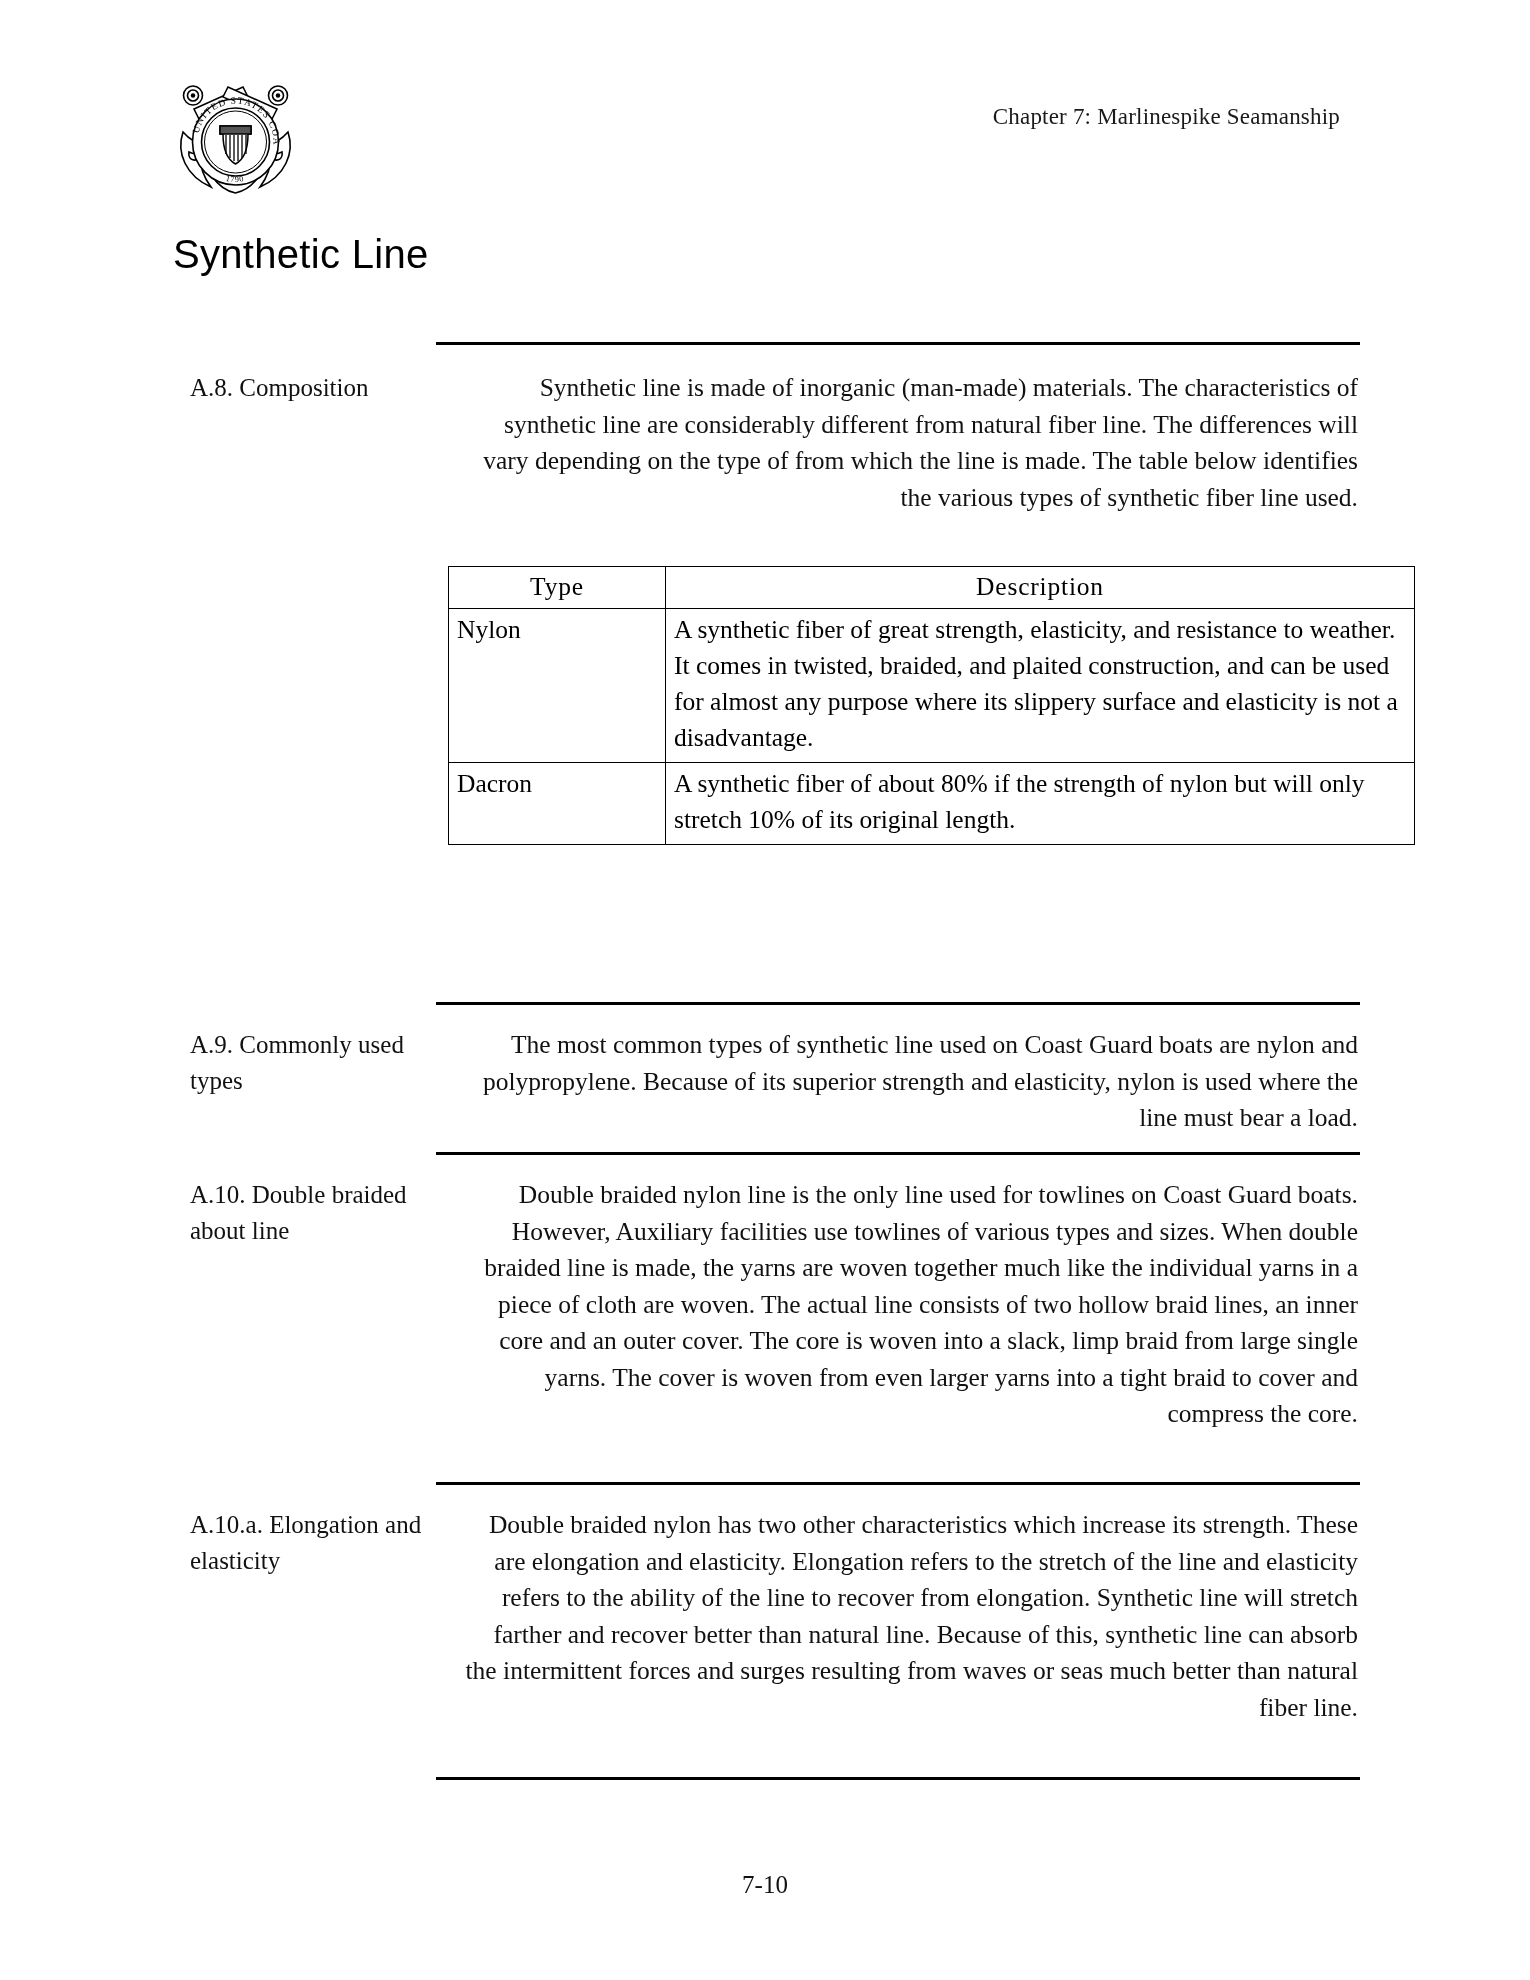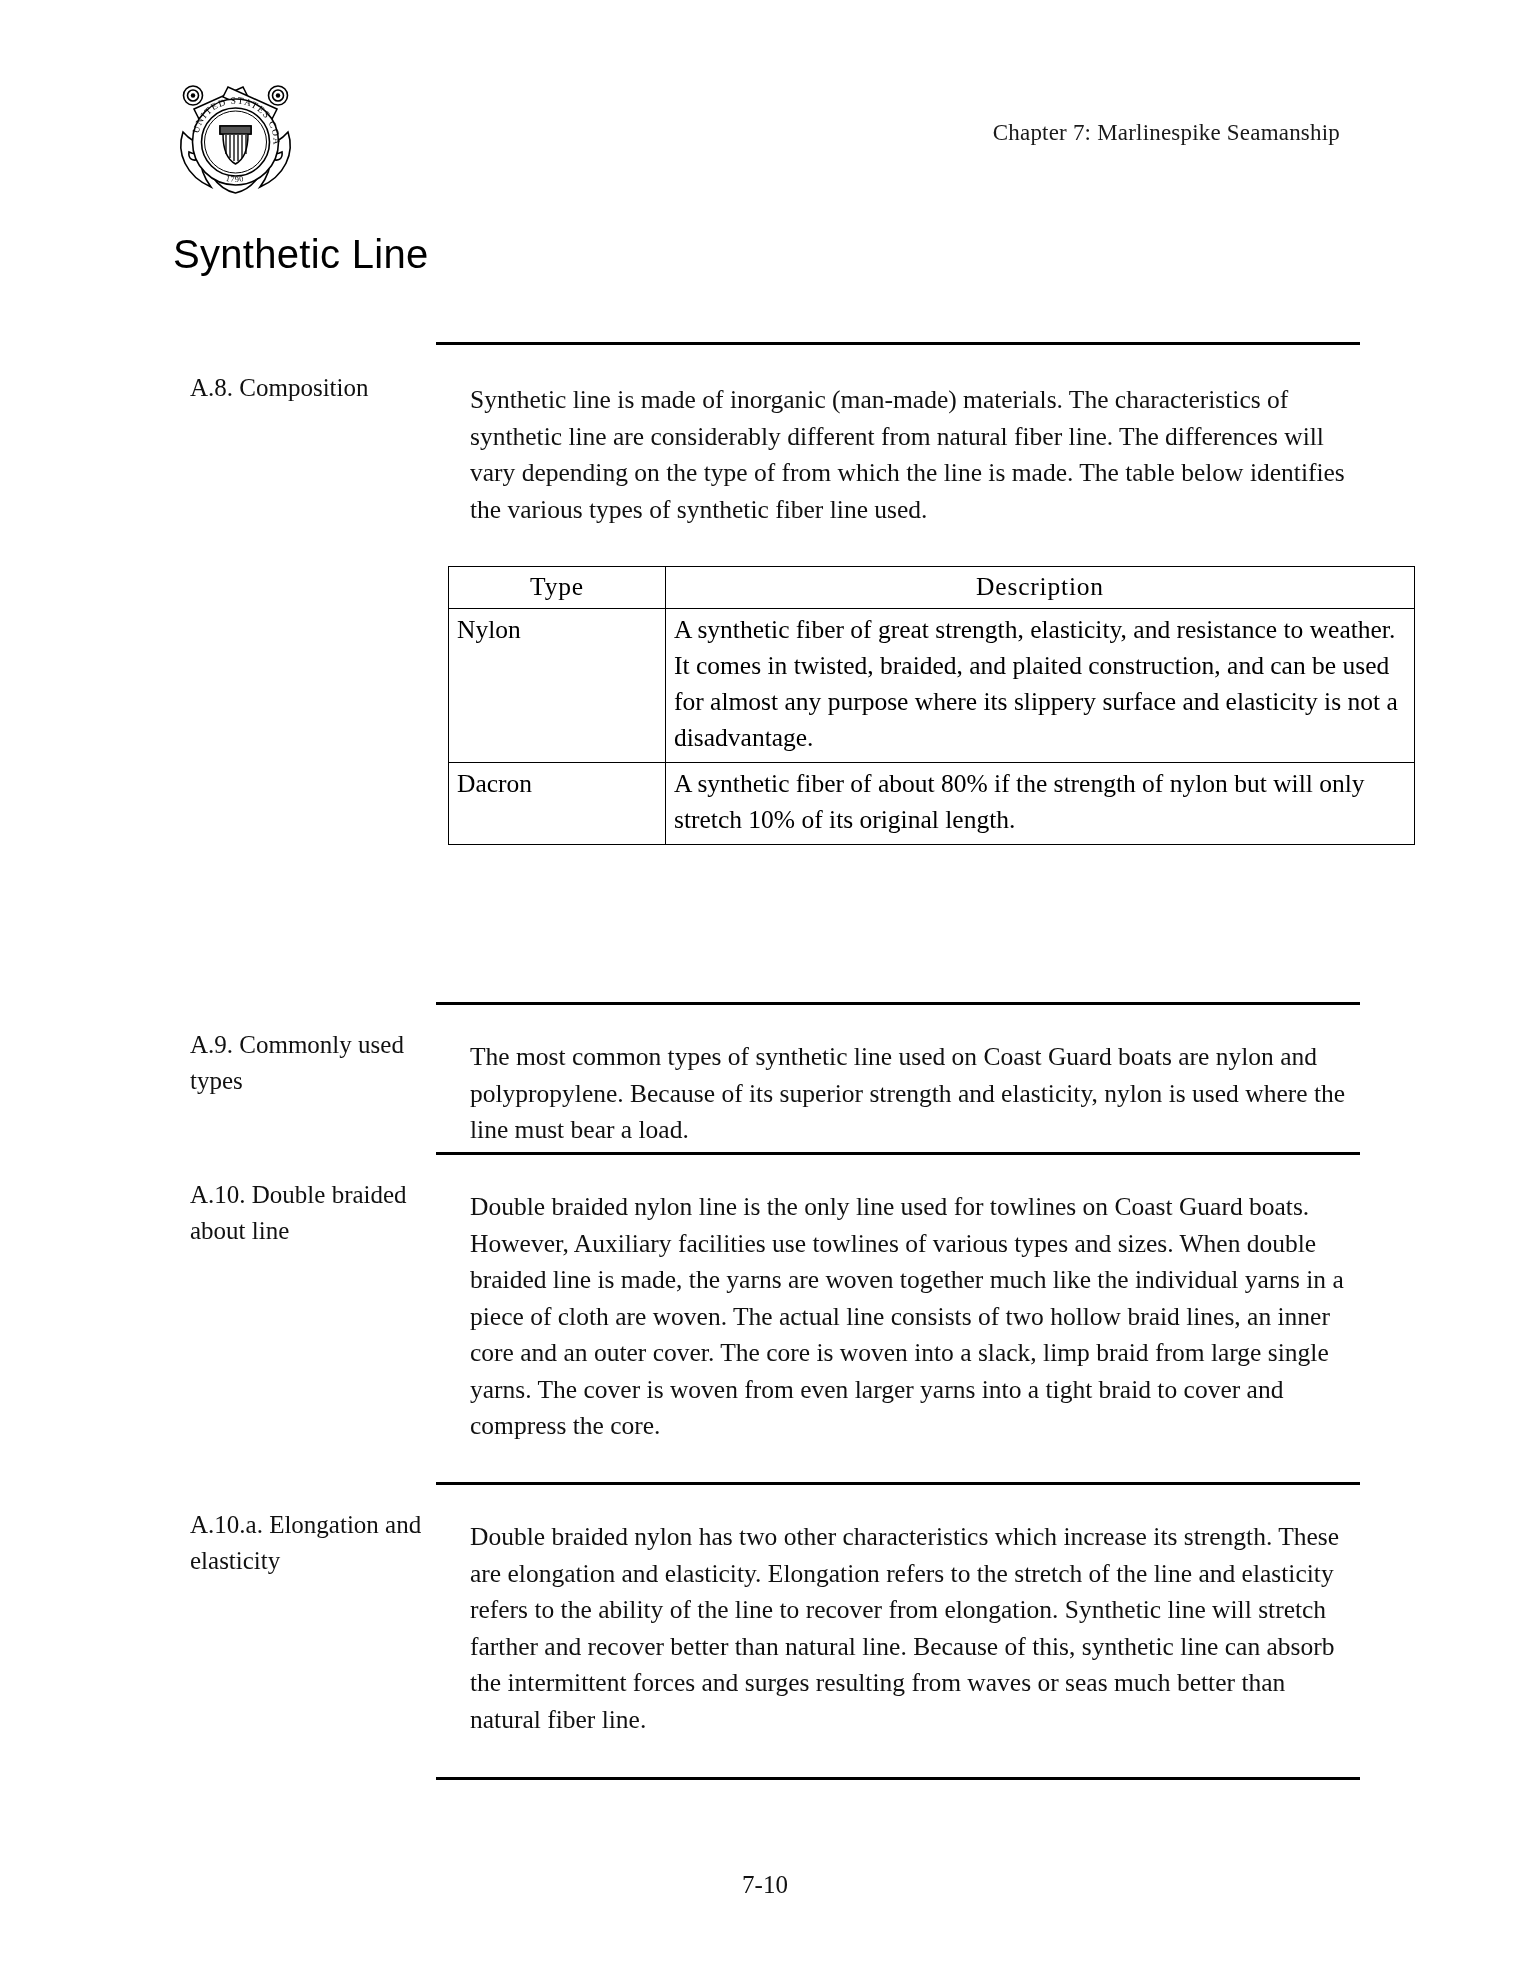--- a/index.html
+++ b/index.html
@@ -33,21 +33,21 @@
     left: 168px;
     top: 78px;
     width: 135px;
     height: 118px;
   }
   .cg-seal svg { display: block; width: 135px; height: 118px; }
 
   .chapter-header {
     position: absolute;
     right: 190px;
-    top: 120px;
+    top: 104px;
     font-family: "Liberation Serif", "DejaVu Serif", serif;
     font-size: 23px;
     letter-spacing: 0.2px;
     white-space: nowrap;
     color: #1a1a1a;
   }
 
   
   .page-title {
     position: absolute;
@@ -90,21 +90,21 @@
   }
   .block .body {
     position: absolute;
     left: 458px;
     width: 900px;
     font-size: 25.5px;
     line-height: 36.5px;
     color: #111;
     text-align: left;
   }
-  .block .body p { margin: 12px; }
+  .block .body p { margin: 0; text-align: right; }
 
   
   .types-table {
     position: absolute;
     left: 448px;
     top: 566px;
     width: 967px;
     border-collapse: collapse;
     table-layout: fixed;
     font-size: 25.5px;

